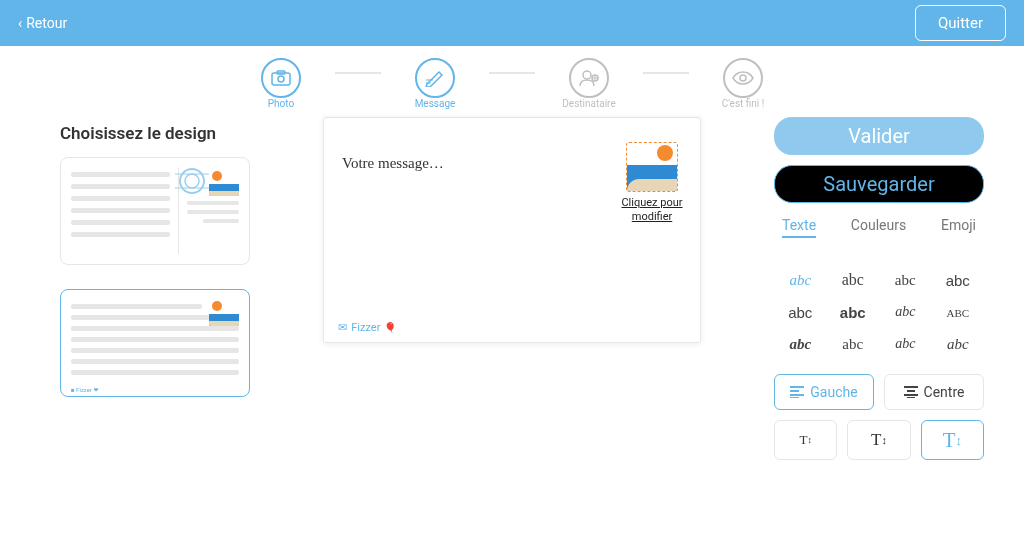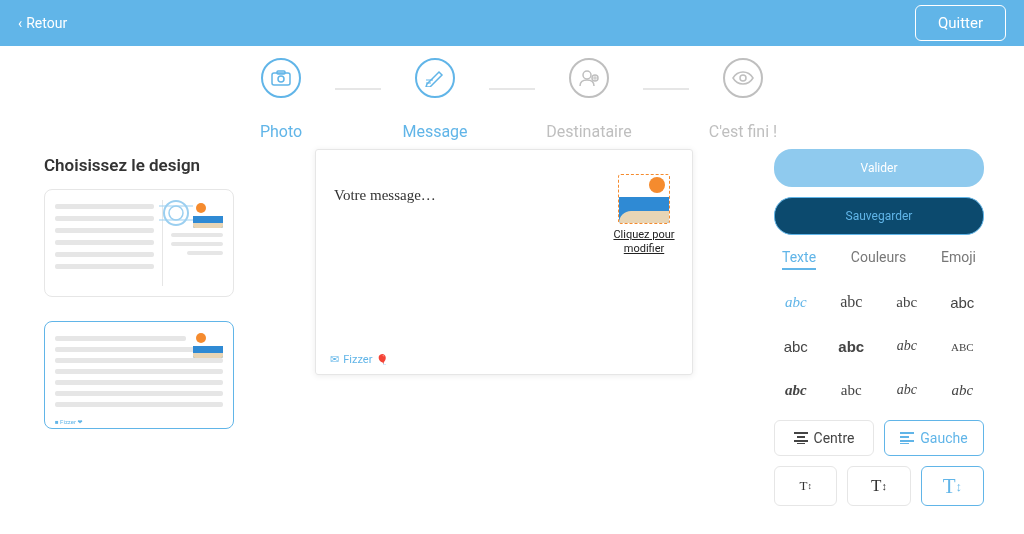--- a/index.html
+++ b/index.html
@@ -21,25 +21,25 @@
   .topbar{height:46px;background:var(--blue);display:flex;align-items:center;padding:0 18px;color:#fff;justify-content:space-between}
   .back{display:flex;align-items:center;gap:4px;font-size:14px;cursor:pointer}
   .chev{font-size:14px}
   .quit{border:1.5px solid #fff;border-radius:6px;padding:8px 22px;font-size:15px;cursor:pointer}
 
   
   .stepper{display:flex;align-items:center;justify-content:center;gap:0;margin:12px 0 2px}
   .step{display:flex;flex-direction:column;align-items:center;width:96px}
   .circle{width:40px;height:40px;border-radius:50%;border:2px solid var(--grey);display:flex;align-items:center;justify-content:center;color:var(--grey);background:#fff}
   .step.act .circle{border-color:var(--blue);color:var(--blue)}
-  .step .lbl{margin-top:24px;font-size:16px;color:var(--grey)}
+  .step .lbl{margin-top:0;font-size:10px;color:var(--grey)}
   .step.act .lbl{color:var(--blue)}
   .conn{width:46px;height:2px;background:var(--grey-line);margin:0 6px;margin-bottom:22px}
 
-  .main{display:flex;padding:6px 40px 0 44px;gap:24px}
+  .main{display:flex;padding:6px 40px 0 60px;gap:24px}
 
   
   .left{width:190px}
   .left h3{font-size:17px;font-weight:600;margin:6px 0 14px;color:var(--text)}
   .design{border:1.5px solid var(--grey-line);border-radius:8px;padding:10px;height:108px;cursor:pointer;position:relative;display:flex;gap:8px;margin-bottom:24px;background:#fff}
   .design.sel{border-color:var(--blue)}
   .lines{flex:1;display:flex;flex-direction:column;gap:7px;padding-top:4px}
   .lines span{height:5px;background:var(--grey-line);border-radius:2px;width:100%}
   .d2 .lines{gap:6px}
   .side{width:52px;display:flex;flex-direction:column;gap:5px;padding-top:2px}
@@ -66,27 +66,27 @@
   .stamp .sun{position:absolute;width:16px;height:16px;background:var(--orange);border-radius:50%;top:2px;right:4px}
   .stamp .sea{position:absolute;bottom:0;left:0;right:0;height:26px;background:var(--sea)}
   .stamp .sand{position:absolute;bottom:0;left:0;right:0;height:12px;background:var(--sand);border-top-left-radius:20px}
   .stamp-lbl{font-size:11px;text-decoration:underline;color:#222;line-height:1.25}
   .brand{position:absolute;bottom:8px;left:14px;font-size:11px;color:var(--blue);display:flex;align-items:center;gap:4px}
   .brand .env{color:var(--blue)}
   .brand .balloon{color:#f5a7b8;font-size:10px}
 
   
   .panel{width:210px;display:flex;flex-direction:column;gap:10px}
-  .btn{border-radius:18px;height:38px;display:flex;align-items:center;justify-content:center;font-size:12px;cursor:pointer}
+  .btn{border-radius:18px;height:38px;display:flex;align-items:center;justify-content:center;font-size:20px;cursor:pointer}
   .btn.primary{background:var(--blue-light);color:#fff}
-  .btn.secondary{border:1.5px solid var(--blue);color:var(--blue);background:#0c4a6e}
+  .btn.secondary{border:1.5px solid var(--blue);color:var(--blue);background:#000000}
   .tabs{display:flex;justify-content:space-between;padding:0 8px;margin-top:4px}
   .tab{font-size:14px;color:#777;cursor:pointer;padding-bottom:3px}
   .tab.on{color:var(--blue);border-bottom:2px solid var(--blue)}
-  .fonts{display:grid;grid-template-columns:repeat(4,1fr);gap:12px;margin-top:6px}
+  .fonts{display:grid;grid-template-columns:repeat(4,1fr);gap:0px;margin-top:16px}
   .fcell{height:32px;display:flex;align-items:center;justify-content:center;font-size:15px;color:#444;cursor:pointer}
   .fcell.on{color:var(--blue)}
   .row2{display:flex;gap:10px;margin-top:4px}
   .half{flex:1;height:36px;border:1px solid var(--grey-line);border-radius:6px;display:flex;align-items:center;justify-content:center;gap:6px;font-size:14px;color:#444;cursor:pointer}
   .half.on{color:var(--blue);border-color:var(--blue)}
   .sizes{display:flex;gap:10px;margin-top:0}
   .szcell{flex:1;height:40px;border:1px solid var(--grey-line);border-radius:6px;display:flex;align-items:center;justify-content:center;cursor:pointer;font-family:Georgia,serif;color:#333}
   .szcell.on{color:var(--blue);border-color:var(--blue)}
 
   svg{display:block}
@@ -246,36 +246,36 @@
         <div class="fcell" style="font: bold 15px Helvetica;">abc</div>
         <div class="fcell" style="font: italic 14px Georgia;">abc</div>
         <div class="fcell" style="font: small-caps 15px &quot;Times New Roman&quot;, serif;">abc</div>
         <div class="fcell" style="font: italic bold 15px &quot;Times New Roman&quot;, serif;">abc</div>
         <div class="fcell" style="font: 15px &quot;Lucida Handwriting&quot;, cursive;">abc</div>
         <div class="fcell" style="font: italic 14px &quot;Brush Script MT&quot;, cursive;">abc</div>
         <div class="fcell" style="font: italic 15px Georgia, serif;">abc</div>
       </div>
 
     <div class="row2">
+      <div class="half on">
+        <span>
+          <svg width="14" height="12" stroke="currentColor" stroke-width="2">
+              <path d="M0 1h14M0 5h9M0 9h14M0 12h9"></path>
+            </svg>
+        </span>
+        <span>Gauche</span>
+      </div>
       <div class="half">
         <span>
           <svg width="14" height="12" stroke="currentColor" stroke-width="2">
               <path d="M0 1h14M3 5h8M0 9h14M3 12h8"></path>
             </svg>
         </span>
         <span>Centre</span>
       </div>
-      <div class="half on">
-        <span>
-          <svg width="14" height="12" stroke="currentColor" stroke-width="2">
-              <path d="M0 1h14M0 5h9M0 9h14M0 12h9"></path>
-            </svg>
-        </span>
-        <span>Gauche</span>
-      </div>
     </div>
 
     <div class="sizes">
       <div class="szcell" style="font-size:13px">T<span style="font-size:9px">↕</span></div>
       <div class="szcell" style="font-size:17px">T<span style="font-size:11px">↕</span></div>
       <div class="szcell on" style="font-size:21px">T<span style="font-size:13px">↕</span></div>
     </div>
   </div>
 </div>
 

